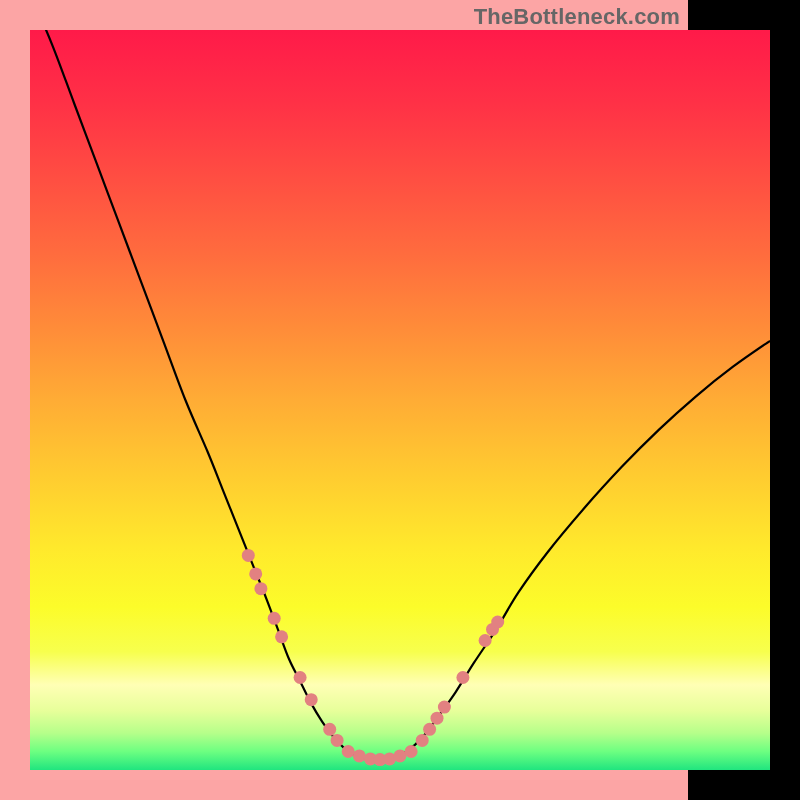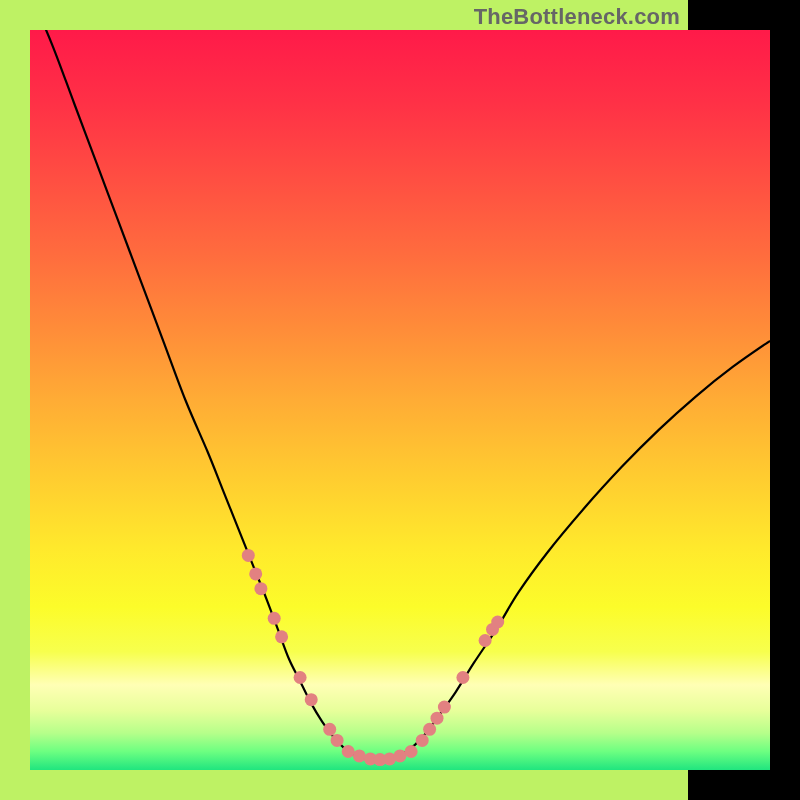--- a/index.html
+++ b/index.html
@@ -1,17 +1,17 @@
 <!DOCTYPE html>
 <html><head>
 <meta charset="utf-8">
 <style>
   * { margin: 0; padding: 0; box-sizing: border-box; }
   html, body { width: 800px; height: 800px; overflow: hidden; background: #000; }
-  .stage { position: relative; width: 688px; height: 800px; background: #bef264; }
+  .stage { position: relative; width: 688px; height: 800px; background: #fca5a5; }
   .watermark {
     position: absolute;
     top: 4px;
     right: 8px;
     font-family: Arial, Helvetica, sans-serif;
     font-size: 22px;
     font-weight: 600;
     color: #666;
     letter-spacing: 0.2px;
   }

